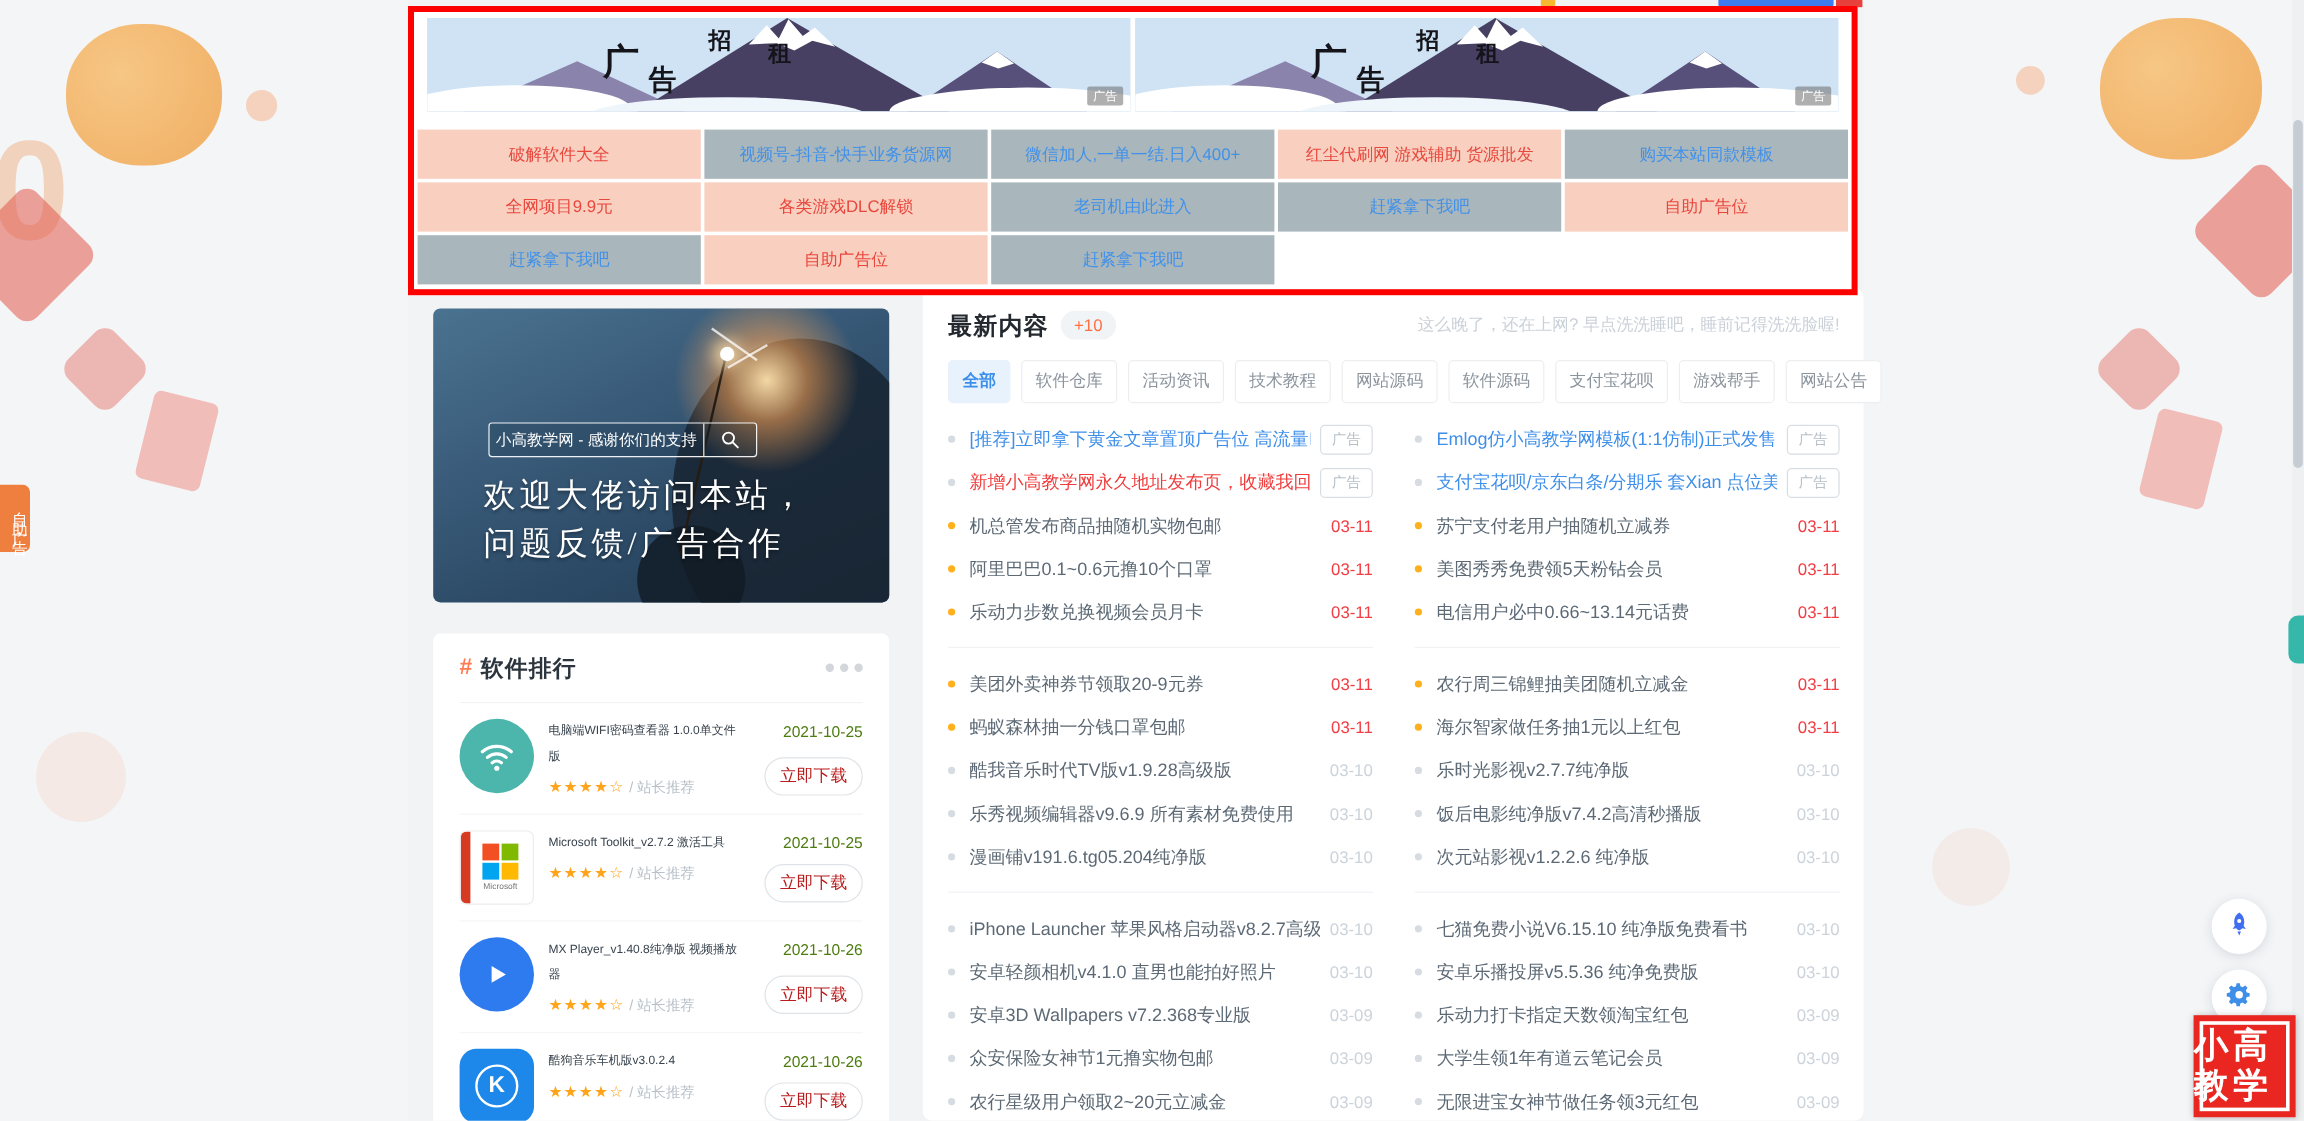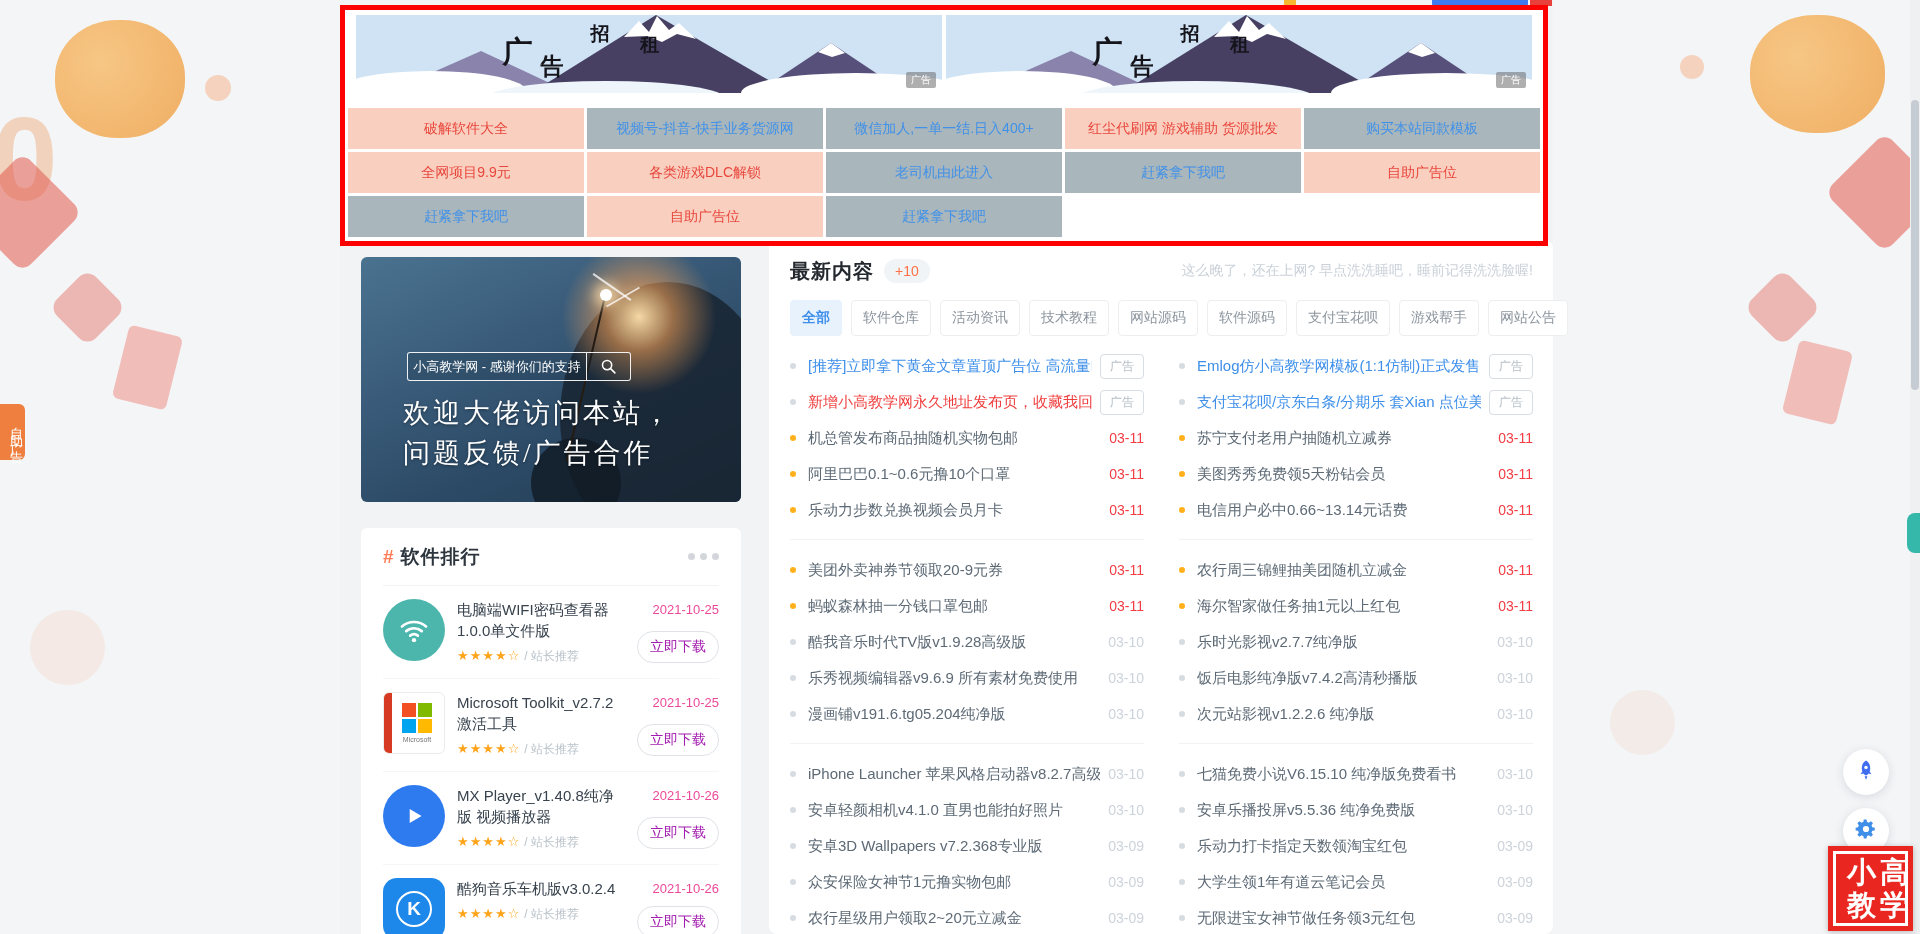--- a/index.html
+++ b/index.html
@@ -91,29 +91,29 @@
   .icon-kugou{background:#1d88e9;border-radius:14px}
   .kring{width:36px;height:36px;border:2.5px solid #fff;border-radius:50%;display:flex;align-items:center;
     justify-content:center;color:#fff;font-weight:bold;font-size:19px}
   .icon-ms{background:#fff;border:1px solid #ececec;border-radius:6px;flex-direction:column}
   .ms-spine{position:absolute;left:0;top:0;bottom:0;width:8px;background:#d63a22}
   .ms-grid{display:grid;grid-template-columns:14px 14px;grid-template-rows:14px 14px;gap:2px;margin-left:6px}
   .ms-grid i.r{background:#f25022}.ms-grid i.g{background:#7fba00}
   .ms-grid i.b{background:#00a4ef}.ms-grid i.y{background:#ffb900}
   .ms-label{font-size:7px;color:#777;margin:3px 0 0 6px}
   .s-mid{flex:1;margin:0 12px;min-width:0}
-  .s-title{font-size:15px;color:#38434e;line-height:21px;max-height:42px;overflow:hidden}
+  .s-title{font-size:10px;color:#38434e;line-height:21px;max-height:42px;overflow:hidden}
   .s-stars{margin-top:7px;font-size:13px;white-space:nowrap}
   .s-stars .full{color:#ffa41b;letter-spacing:1px}
   .s-stars .half{color:#ffa41b}
   .s-src{color:#b9c2ca;font-size:12px;margin-left:5px}
   .s-right{width:86px;flex:none;display:flex;flex-direction:column;align-items:flex-end}
-  .s-date{font-size:13px;color:#ec4899;margin-top:3px;white-space:nowrap}
+  .s-date{font-size:13px;color:#4d7c0f;margin-top:3px;white-space:nowrap}
   .s-btn{margin-top:auto;margin-bottom:2px;padding:6px 12px;border:1px solid #dfe3e7;border-radius:16px;
-    background:#fff;color:#a21caf;font-size:14px;cursor:pointer;white-space:nowrap}
+    background:#fff;color:#b91c1c;font-size:14px;cursor:pointer;white-space:nowrap}
 
   
   .main-card{position:absolute;left:769px;top:240px;width:784px;height:694px;background:#fff;
     border-radius:8px;padding:16px 20px 0 21px;z-index:10}
   .latest-head{display:flex;align-items:center;height:30px}
   .latest-title{font-size:20px;font-weight:bold;color:#23292f;letter-spacing:1px}
   .latest-badge{margin-left:10px;background:#f1f4f6;border-radius:20px;padding:4px 11px;
     color:#ff7144;font-size:14px}
   .latest-greet{margin-left:auto;color:#cad1d9;font-size:14px}
   .tabs{display:flex;gap:9px;margin-top:14px}
@@ -138,21 +138,21 @@
   .scroll-track{position:absolute;right:0;top:0;width:10px;height:934px;background:#eef0f2;z-index:70}
   .scroll-thumb{position:absolute;right:1px;top:100px;width:8px;height:290px;background:#c6ccd3;
     border-radius:4px;z-index:71;cursor:pointer}
   .teal-tool{position:absolute;right:0;top:513px;width:13px;height:40px;background:#35b8a9;
     border-radius:8px 0 0 8px;z-index:72;cursor:pointer}
   .fab{position:absolute;left:1843px;width:46px;height:46px;border-radius:50%;background:#fff;
     box-shadow:0 2px 10px rgba(40,60,90,.15);display:flex;align-items:center;justify-content:center;
     z-index:75;cursor:pointer}
   .fab-rocket{top:749px}.fab-gear{top:808px}
   .stamp{position:absolute;left:1828px;top:846px;width:85px;height:85px;background:#e92620;z-index:76;
-    display:flex;flex-direction:column;align-items:flex-end;justify-content:center;cursor:pointer;
+    display:flex;flex-direction:column;align-items:flex-start;justify-content:center;cursor:pointer;
     box-shadow:0 1px 6px rgba(0,0,0,.25)}
   .stamp::after{content:"";position:absolute;inset:5px;border:3px solid #fff;pointer-events:none}
   .stamp span{color:#fff;font-size:29px;line-height:33px;font-weight:bold;letter-spacing:4px;
     font-family:"Liberation Serif","DejaVu Serif",serif}
 </style>
 </head>
 <body>
 
 <div class="stage">
 

